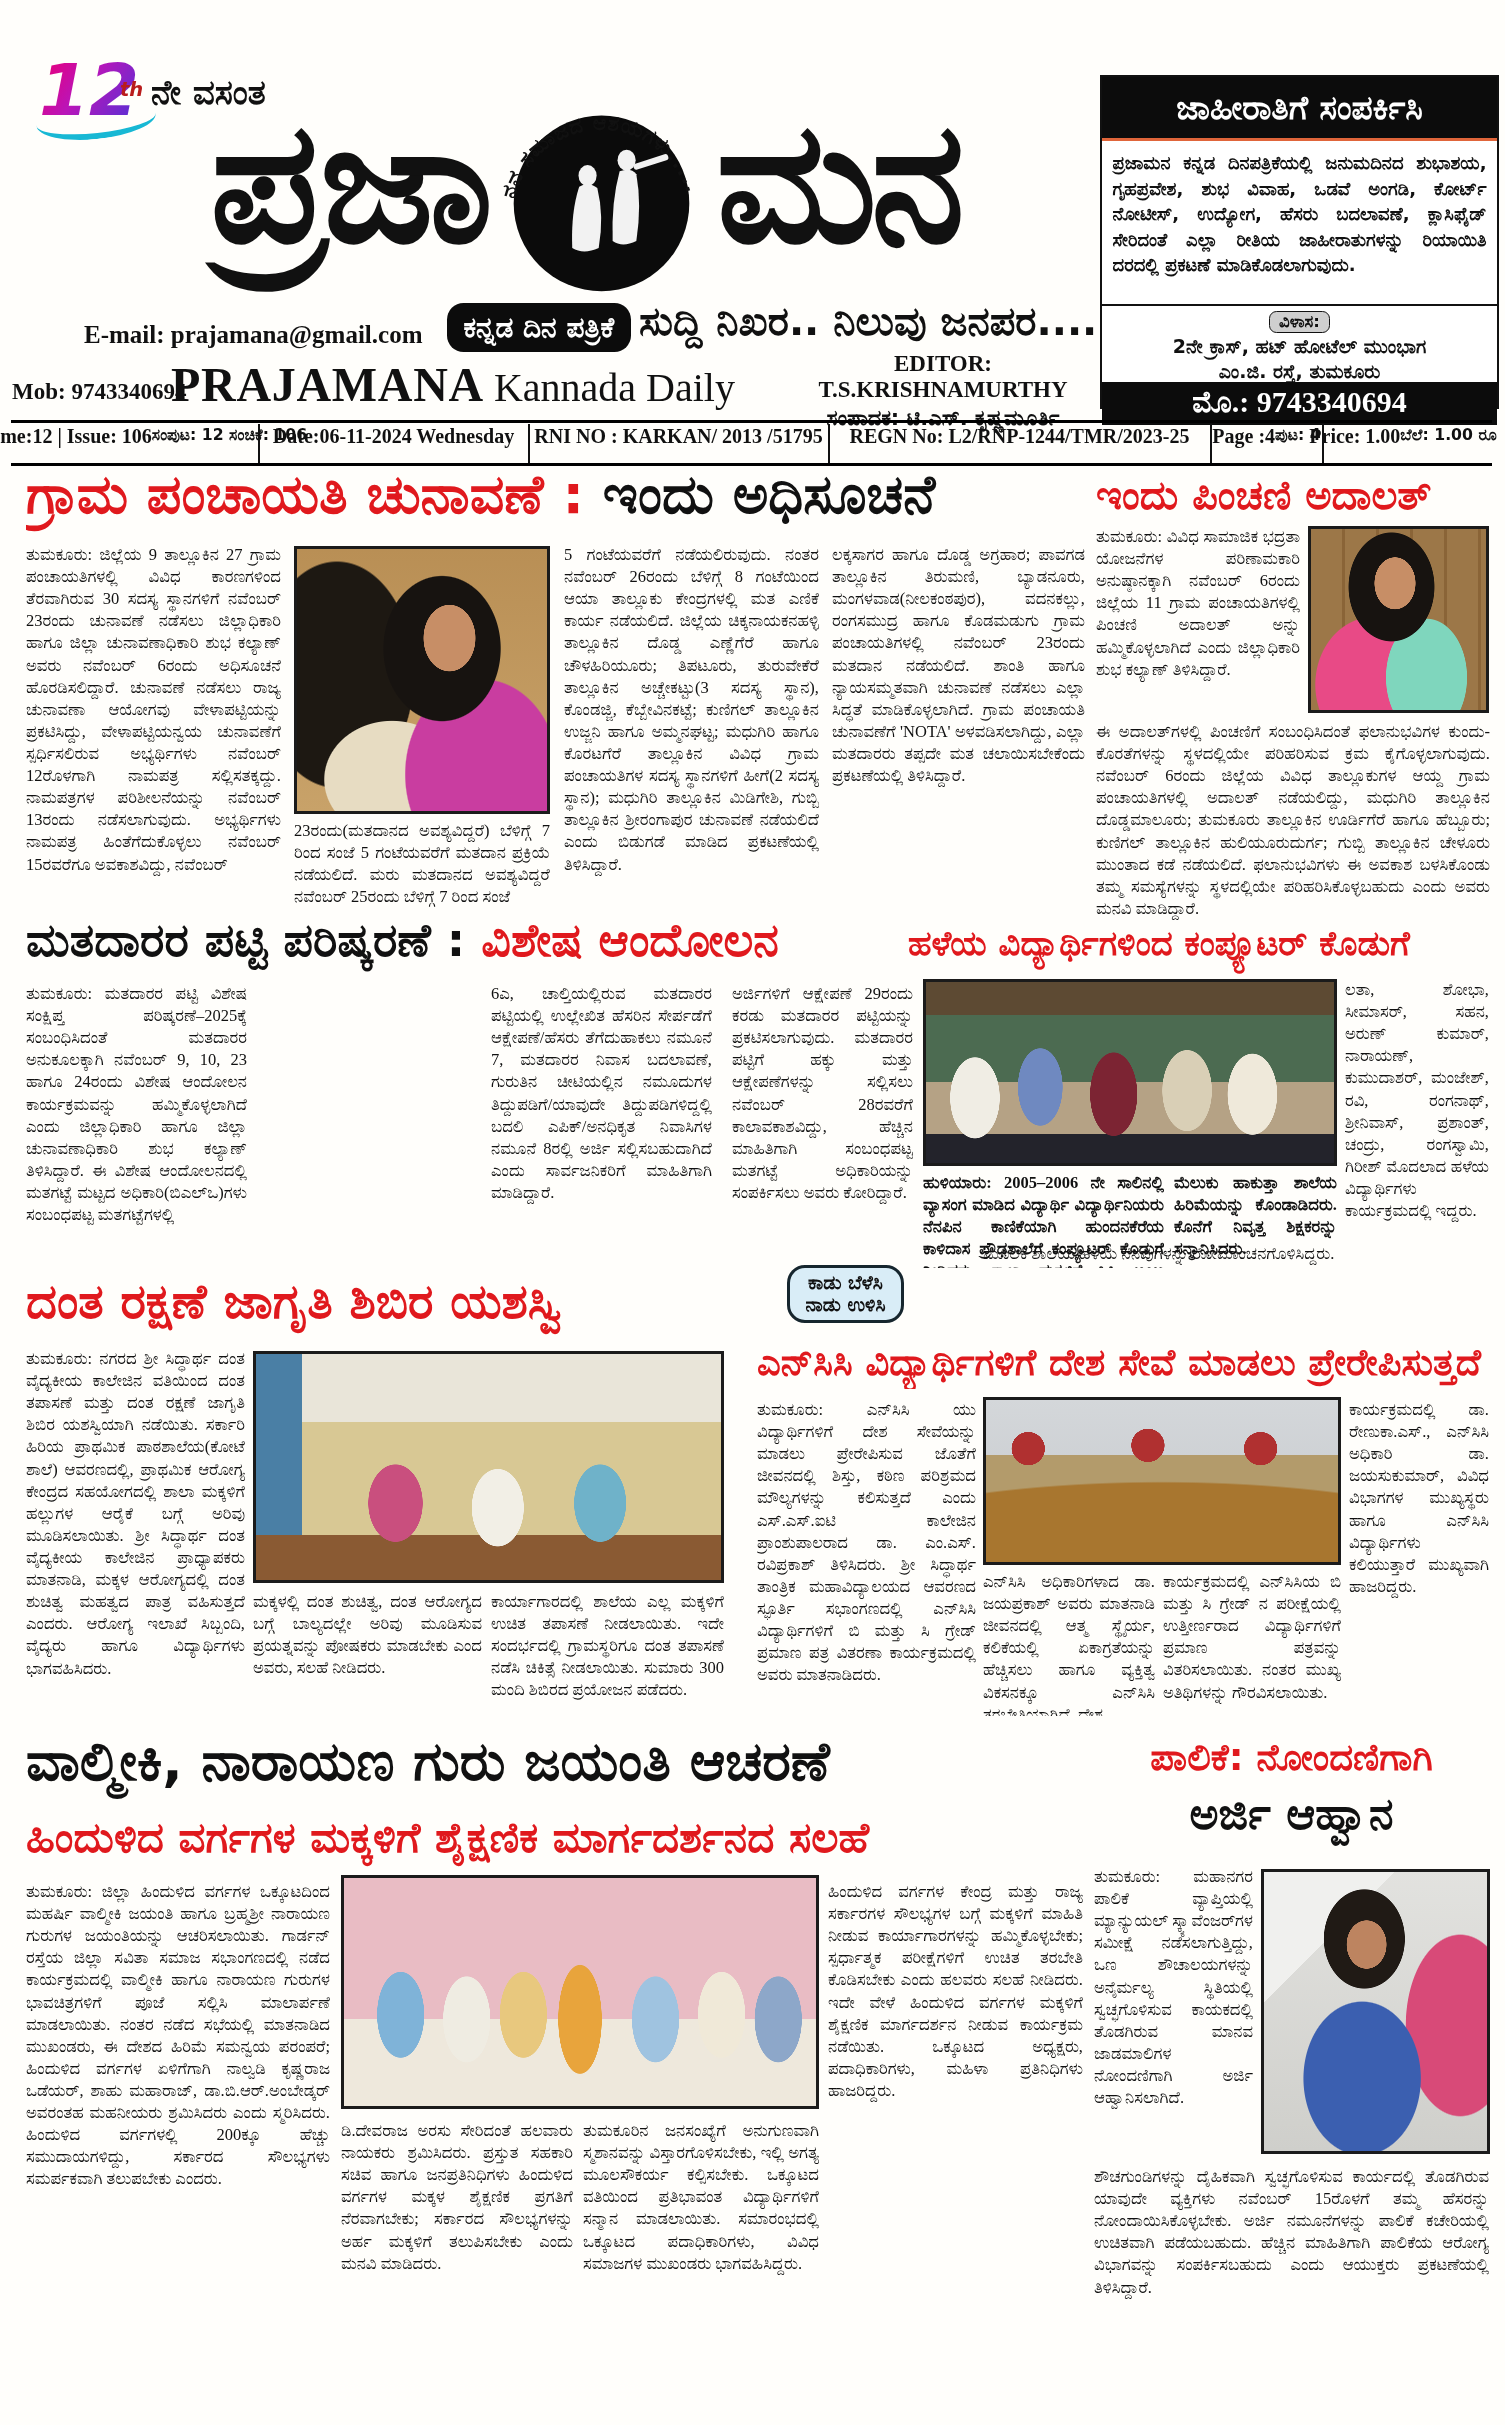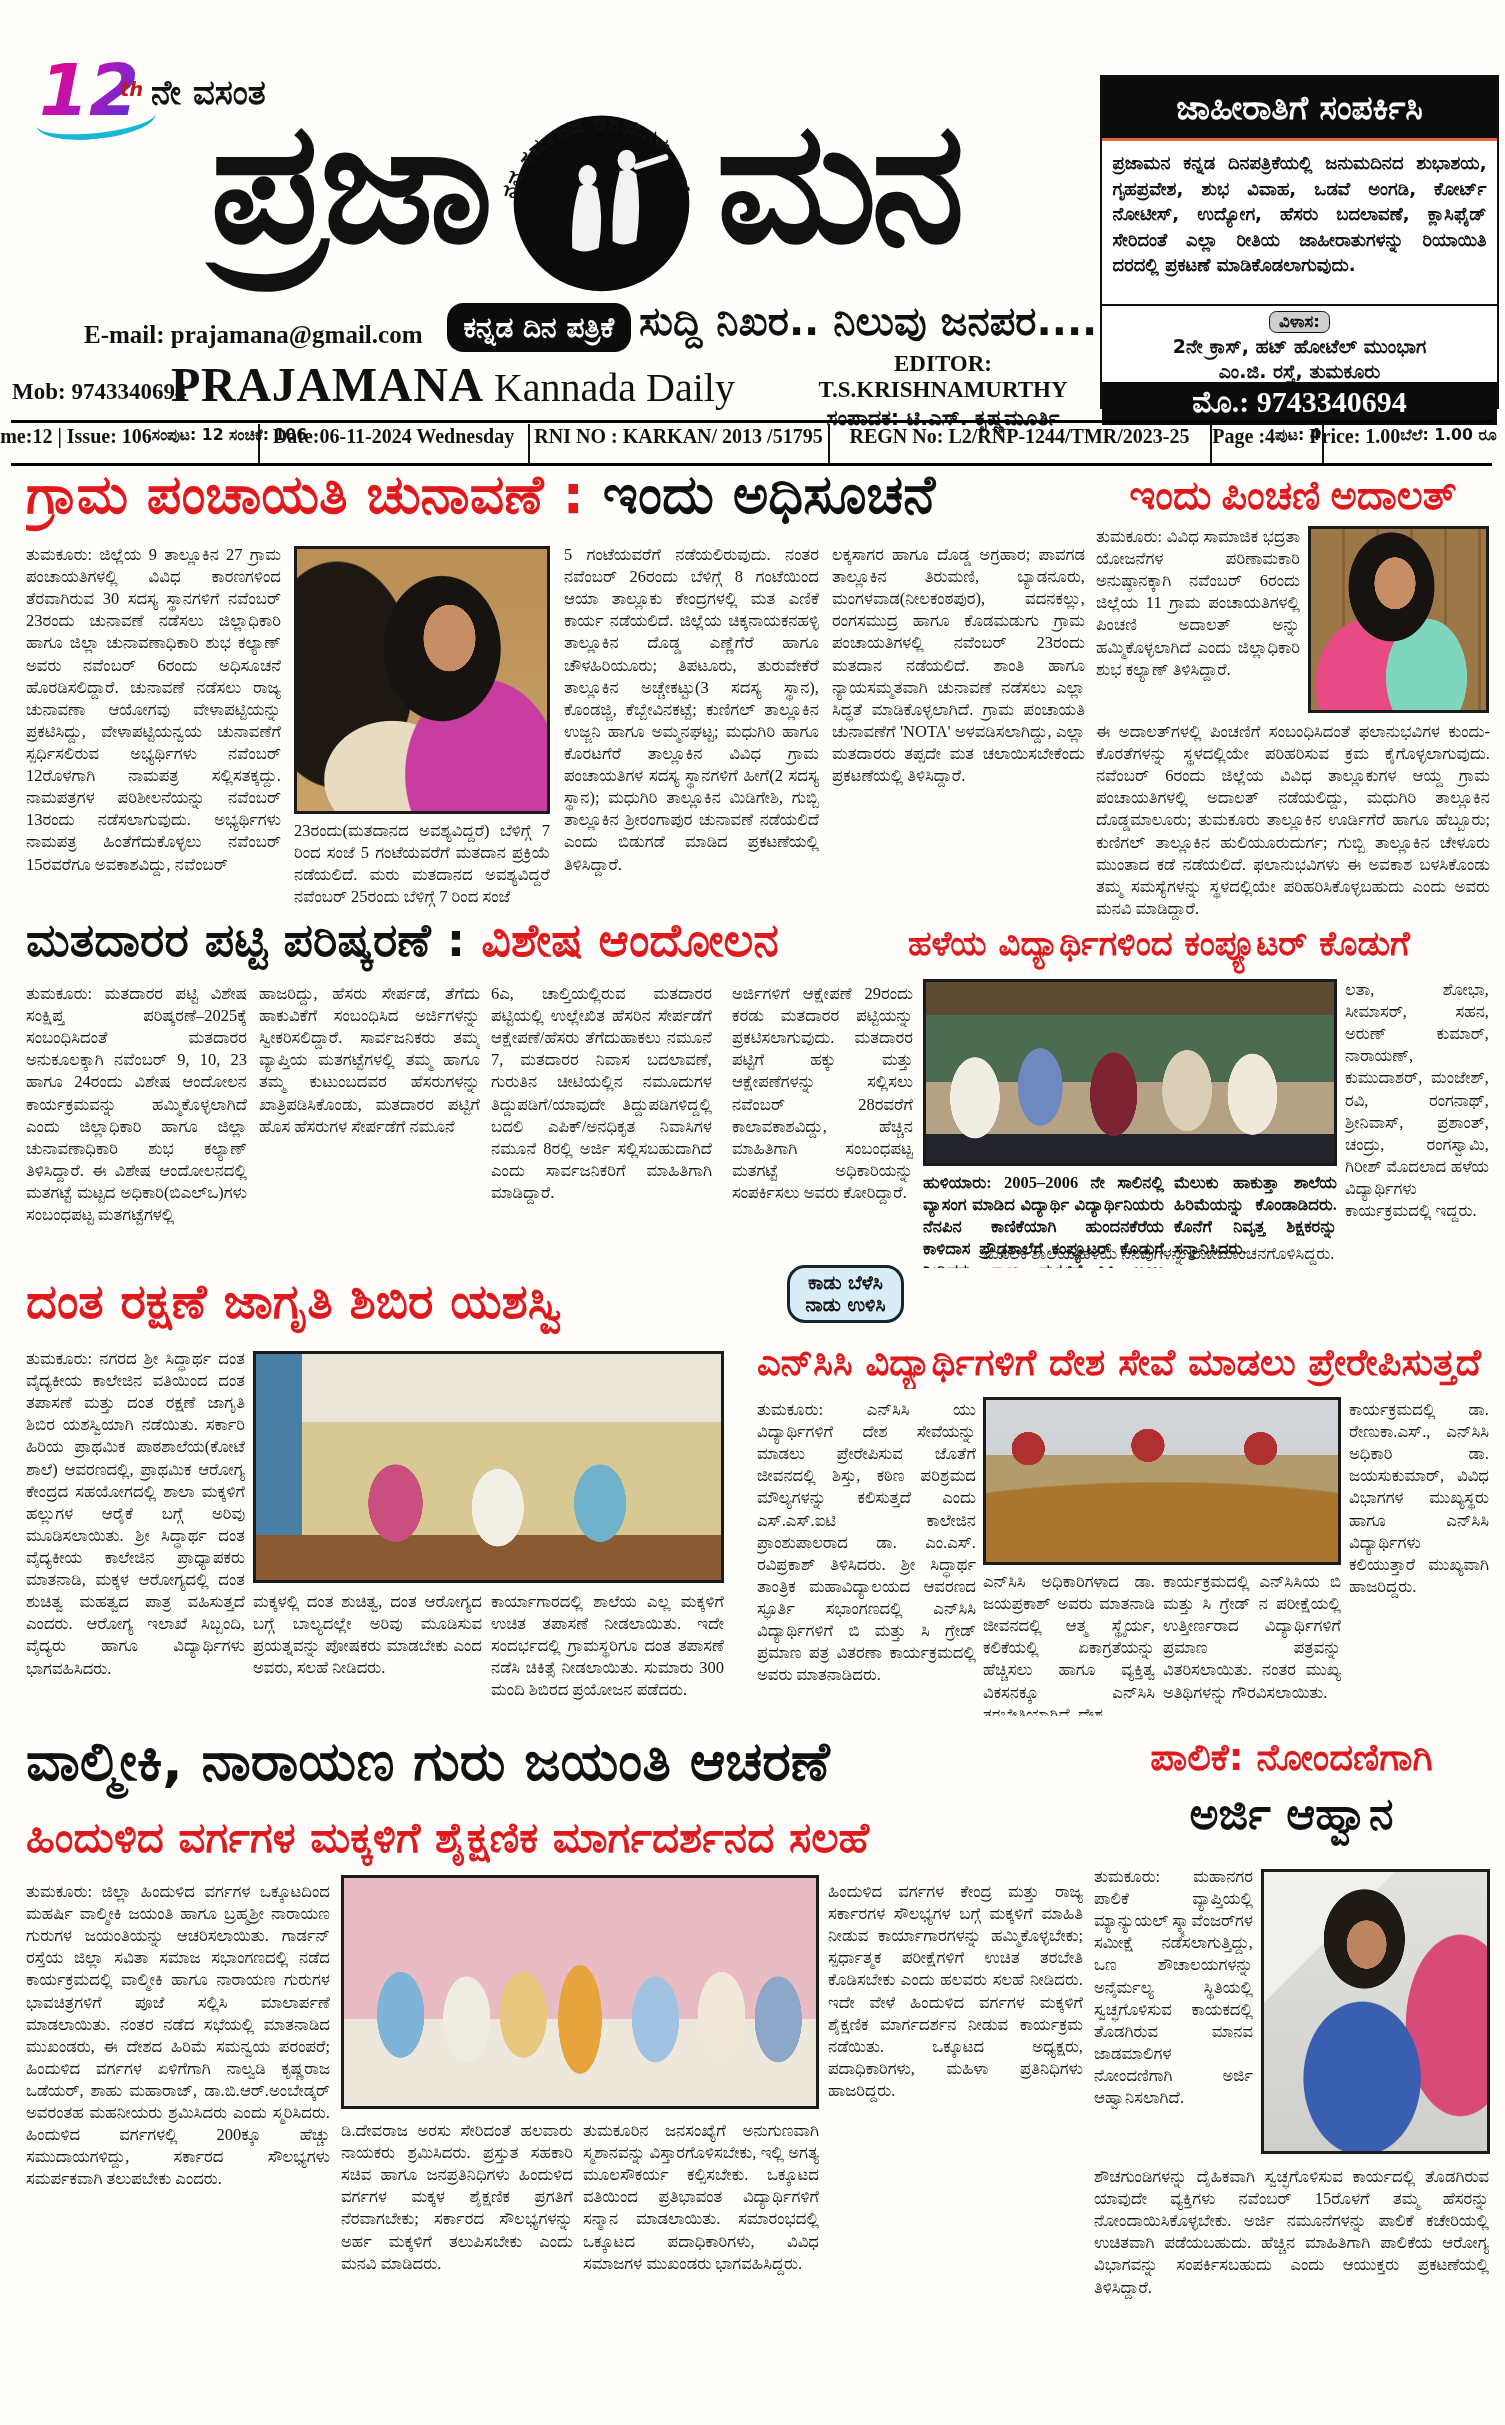--- a/index.html
+++ b/index.html
@@ -202,32 +202,31 @@
 
   <div class="hl" style="left:26px;top:466px;width:1061px;height:72px;font-size:54px;">
     <span class="red">ಗ್ರಾಮ ಪಂಚಾಯತಿ ಚುನಾವಣೆ :</span><span> ಇಂದು ಅಧಿಸೂಚನೆ</span>
   </div>
   <div class="col" style="left:26px;top:544px;width:255px;height:369px;">ತುಮಕೂರು: ಜಿಲ್ಲೆಯ 9 ತಾಲ್ಲೂಕಿನ 27 ಗ್ರಾಮ ಪಂಚಾಯತಿಗಳಲ್ಲಿ ವಿವಿಧ ಕಾರಣಗಳಿಂದ ತೆರವಾಗಿರುವ 30 ಸದಸ್ಯ ಸ್ಥಾನಗಳಿಗೆ ನವೆಂಬರ್ 23ರಂದು ಚುನಾವಣೆ ನಡೆಸಲು ಜಿಲ್ಲಾಧಿಕಾರಿ ಹಾಗೂ ಜಿಲ್ಲಾ ಚುನಾವಣಾಧಿಕಾರಿ ಶುಭ ಕಲ್ಯಾಣ್ ಅವರು ನವೆಂಬರ್ 6ರಂದು ಅಧಿಸೂಚನೆ ಹೊರಡಿಸಲಿದ್ದಾರೆ. ಚುನಾವಣೆ ನಡೆಸಲು ರಾಜ್ಯ ಚುನಾವಣಾ ಆಯೋಗವು ವೇಳಾಪಟ್ಟಿಯನ್ನು ಪ್ರಕಟಿಸಿದ್ದು, ವೇಳಾಪಟ್ಟಿಯನ್ವಯ ಚುನಾವಣೆಗೆ ಸ್ಪರ್ಧಿಸಲಿರುವ ಅಭ್ಯರ್ಥಿಗಳು ನವೆಂಬರ್ 12ರೊಳಗಾಗಿ ನಾಮಪತ್ರ ಸಲ್ಲಿಸತಕ್ಕದ್ದು. ನಾಮಪತ್ರಗಳ ಪರಿಶೀಲನೆಯನ್ನು ನವೆಂಬರ್ 13ರಂದು ನಡೆಸಲಾಗುವುದು. ಅಭ್ಯರ್ಥಿಗಳು ನಾಮಪತ್ರ ಹಿಂತೆಗೆದುಕೊಳ್ಳಲು ನವೆಂಬರ್ 15ರವರೆಗೂ ಅವಕಾಶವಿದ್ದು, ನವೆಂಬರ್</div>
   <div class="photo ph-press" style="left:294px;top:546px;width:256px;height:268px;"></div>
   <div class="col" style="left:294px;top:820px;width:256px;height:93px;">23ರಂದು(ಮತದಾನದ ಅವಶ್ಯವಿದ್ದರೆ) ಬೆಳಿಗ್ಗೆ 7 ರಿಂದ ಸಂಜೆ 5 ಗಂಟೆಯವರೆಗೆ ಮತದಾನ ಪ್ರಕ್ರಿಯೆ ನಡೆಯಲಿದೆ. ಮರು ಮತದಾನದ ಅವಶ್ಯವಿದ್ದರೆ ನವೆಂಬರ್ 25ರಂದು ಬೆಳಿಗ್ಗೆ 7 ರಿಂದ ಸಂಜೆ</div>
   <div class="col" style="left:564px;top:544px;width:255px;height:369px;">5 ಗಂಟೆಯವರೆಗೆ ನಡೆಯಲಿರುವುದು. ನಂತರ ನವೆಂಬರ್ 26ರಂದು ಬೆಳಿಗ್ಗೆ 8 ಗಂಟೆಯಿಂದ ಆಯಾ ತಾಲ್ಲೂಕು ಕೇಂದ್ರಗಳಲ್ಲಿ ಮತ ಎಣಿಕೆ ಕಾರ್ಯ ನಡೆಯಲಿದೆ. ಜಿಲ್ಲೆಯ ಚಿಕ್ಕನಾಯಕನಹಳ್ಳಿ ತಾಲ್ಲೂಕಿನ ದೊಡ್ಡ ಎಣ್ಣೆಗೆರೆ ಹಾಗೂ ಚೌಳಹಿರಿಯೂರು; ತಿಪಟೂರು, ತುರುವೇಕೆರೆ ತಾಲ್ಲೂಕಿನ ಅಚ್ಚೇಕಟ್ಟು(3 ಸದಸ್ಯ ಸ್ಥಾನ), ಕೊಂಡಜ್ಜಿ, ಕೆಬ್ಬೇವಿನಕಟ್ಟೆ; ಕುಣಿಗಲ್ ತಾಲ್ಲೂಕಿನ ಉಜ್ಜನಿ ಹಾಗೂ ಅಮ್ಮನಘಟ್ಟ; ಮಧುಗಿರಿ ಹಾಗೂ ಕೊರಟಗೆರೆ ತಾಲ್ಲೂಕಿನ ವಿವಿಧ ಗ್ರಾಮ ಪಂಚಾಯತಿಗಳ ಸದಸ್ಯ ಸ್ಥಾನಗಳಿಗೆ ಹೀಗೆ(2 ಸದಸ್ಯ ಸ್ಥಾನ); ಮಧುಗಿರಿ ತಾಲ್ಲೂಕಿನ ಮಿಡಿಗೇಶಿ, ಗುಬ್ಬಿ ತಾಲ್ಲೂಕಿನ ಶ್ರೀರಂಗಾಪುರ ಚುನಾವಣೆ ನಡೆಯಲಿದೆ ಎಂದು ಬಿಡುಗಡೆ ಮಾಡಿದ ಪ್ರಕಟಣೆಯಲ್ಲಿ ತಿಳಿಸಿದ್ದಾರೆ.</div>
   <div class="col" style="left:832px;top:544px;width:253px;height:369px;">ಲಕ್ಕಸಾಗರ ಹಾಗೂ ದೊಡ್ಡ ಅಗ್ರಹಾರ; ಪಾವಗಡ ತಾಲ್ಲೂಕಿನ ತಿರುಮಣಿ, ಬ್ಯಾಡನೂರು, ಮಂಗಳವಾಡ(ನೀಲಕಂಠಪುರ), ವದನಕಲ್ಲು, ರಂಗಸಮುದ್ರ ಹಾಗೂ ಕೊಡಮಡುಗು ಗ್ರಾಮ ಪಂಚಾಯತಿಗಳಲ್ಲಿ ನವೆಂಬರ್ 23ರಂದು ಮತದಾನ ನಡೆಯಲಿದೆ. ಶಾಂತಿ ಹಾಗೂ ನ್ಯಾಯಸಮ್ಮತವಾಗಿ ಚುನಾವಣೆ ನಡೆಸಲು ಎಲ್ಲಾ ಸಿದ್ಧತೆ ಮಾಡಿಕೊಳ್ಳಲಾಗಿದೆ. ಗ್ರಾಮ ಪಂಚಾಯತಿ ಚುನಾವಣೆಗೆ 'NOTA' ಅಳವಡಿಸಲಾಗಿದ್ದು, ಎಲ್ಲಾ ಮತದಾರರು ತಪ್ಪದೇ ಮತ ಚಲಾಯಿಸಬೇಕೆಂದು ಪ್ರಕಟಣೆಯಲ್ಲಿ ತಿಳಿಸಿದ್ದಾರೆ.</div>
 
-  <div class="hl red" style="left:1096px;top:474px;width:394px;height:48px;font-size:40px;text-align:center;font-family:Liberation Serif, serif;">ಇಂದು ಪಿಂಚಣಿ ಅದಾಲತ್</div>
+  <div class="hl red" style="left:1096px;top:474px;width:394px;height:48px;font-size:40px;">ಇಂದು ಪಿಂಚಣಿ ಅದಾಲತ್</div>
   <div class="col" style="left:1096px;top:526px;width:204px;height:187px;">ತುಮಕೂರು: ವಿವಿಧ ಸಾಮಾಜಿಕ ಭದ್ರತಾ ಯೋಜನೆಗಳ ಪರಿಣಾಮಕಾರಿ ಅನುಷ್ಠಾನಕ್ಕಾಗಿ ನವೆಂಬರ್ 6ರಂದು ಜಿಲ್ಲೆಯ 11 ಗ್ರಾಮ ಪಂಚಾಯತಿಗಳಲ್ಲಿ ಪಿಂಚಣಿ ಅದಾಲತ್ ಅನ್ನು ಹಮ್ಮಿಕೊಳ್ಳಲಾಗಿದೆ ಎಂದು ಜಿಲ್ಲಾಧಿಕಾರಿ ಶುಭ ಕಲ್ಯಾಣ್ ತಿಳಿಸಿದ್ದಾರೆ.</div>
   <div class="photo ph-pension" style="left:1308px;top:526px;width:181px;height:187px;"></div>
   <div class="col" style="left:1096px;top:721px;width:394px;height:243px;">ಈ ಅದಾಲತ್‌ಗಳಲ್ಲಿ ಪಿಂಚಣಿಗೆ ಸಂಬಂಧಿಸಿದಂತೆ ಫಲಾನುಭವಿಗಳ ಕುಂದು-ಕೊರತೆಗಳನ್ನು ಸ್ಥಳದಲ್ಲಿಯೇ ಪರಿಹರಿಸುವ ಕ್ರಮ ಕೈಗೊಳ್ಳಲಾಗುವುದು. ನವೆಂಬರ್ 6ರಂದು ಜಿಲ್ಲೆಯ ವಿವಿಧ ತಾಲ್ಲೂಕುಗಳ ಆಯ್ದ ಗ್ರಾಮ ಪಂಚಾಯತಿಗಳಲ್ಲಿ ಅದಾಲತ್ ನಡೆಯಲಿದ್ದು, ಮಧುಗಿರಿ ತಾಲ್ಲೂಕಿನ ದೊಡ್ಡಮಾಲೂರು; ತುಮಕೂರು ತಾಲ್ಲೂಕಿನ ಊರ್ಡಿಗೆರೆ ಹಾಗೂ ಹೆಬ್ಬೂರು; ಕುಣಿಗಲ್ ತಾಲ್ಲೂಕಿನ ಹುಲಿಯೂರುದುರ್ಗ; ಗುಬ್ಬಿ ತಾಲ್ಲೂಕಿನ ಚೇಳೂರು ಮುಂತಾದ ಕಡೆ ನಡೆಯಲಿದೆ. ಫಲಾನುಭವಿಗಳು ಈ ಅವಕಾಶ ಬಳಸಿಕೊಂಡು ತಮ್ಮ ಸಮಸ್ಯೆಗಳನ್ನು ಸ್ಥಳದಲ್ಲಿಯೇ ಪರಿಹರಿಸಿಕೊಳ್ಳಬಹುದು ಎಂದು ಅವರು ಮನವಿ ಮಾಡಿದ್ದಾರೆ.</div>
 
   <div class="hl" style="left:26px;top:916px;width:873px;height:63px;font-size:46px;">
     <span>ಮತದಾರರ ಪಟ್ಟಿ ಪರಿಷ್ಕರಣೆ : </span><span class="red">ವಿಶೇಷ ಆಂದೋಲನ</span>
   </div>
   <div class="hl red" style="left:908px;top:925px;width:581px;height:51px;font-size:34px;">ಹಳೆಯ ವಿದ್ಯಾರ್ಥಿಗಳಿಂದ ಕಂಪ್ಯೂಟರ್ ಕೊಡುಗೆ</div>
 
   <div class="col" style="left:26px;top:983px;width:221px;height:285px;">ತುಮಕೂರು: ಮತದಾರರ ಪಟ್ಟಿ ವಿಶೇಷ ಸಂಕ್ಷಿಪ್ತ ಪರಿಷ್ಕರಣೆ–2025ಕ್ಕೆ ಸಂಬಂಧಿಸಿದಂತೆ ಮತದಾರರ ಅನುಕೂಲಕ್ಕಾಗಿ ನವೆಂಬರ್ 9, 10, 23 ಹಾಗೂ 24ರಂದು ವಿಶೇಷ ಆಂದೋಲನ ಕಾರ್ಯಕ್ರಮವನ್ನು ಹಮ್ಮಿಕೊಳ್ಳಲಾಗಿದೆ ಎಂದು ಜಿಲ್ಲಾಧಿಕಾರಿ ಹಾಗೂ ಜಿಲ್ಲಾ ಚುನಾವಣಾಧಿಕಾರಿ ಶುಭ ಕಲ್ಯಾಣ್ ತಿಳಿಸಿದ್ದಾರೆ. ಈ ವಿಶೇಷ ಆಂದೋಲನದಲ್ಲಿ ಮತಗಟ್ಟೆ ಮಟ್ಟದ ಅಧಿಕಾರಿ(ಬಿಎಲ್‌ಒ)ಗಳು ಸಂಬಂಧಪಟ್ಟ ಮತಗಟ್ಟೆಗಳಲ್ಲಿ</div>
-  <div class="col" style="left:259px;top:983px;width:221px;height:285px;">ಹಾಜರಿದ್ದು, ಹೆಸರು ಸೇರ್ಪಡೆ, ತೆಗೆದು ಹಾಕುವಿಕೆಗೆ ಸಂಬಂಧಿಸಿದ ಅರ್ಜಿಗಳನ್ನು ಸ್ವೀಕರಿಸಲಿದ್ದಾರೆ. ಸಾರ್ವಜನಿಕರು ತಮ್ಮ ವ್ಯಾಪ್ತಿಯ ಮತಗಟ್ಟೆಗಳಲ್ಲಿ ತಮ್ಮ ಹಾಗೂ ತಮ್ಮ ಕುಟುಂಬದವರ ಹೆಸರುಗಳನ್ನು ಖಾತ್ರಿಪಡಿಸಿಕೊಂಡು, ಮತದಾರರ ಪಟ್ಟಿಗೆ ಹೊಸ ಹೆಸರುಗಳ ಸೇರ್ಪಡೆಗೆ ನಮೂನೆ</div>
   <div class="col" style="left:491px;top:983px;width:221px;height:285px;">6ಎ, ಚಾಲ್ತಿಯಲ್ಲಿರುವ ಮತದಾರರ ಪಟ್ಟಿಯಲ್ಲಿ ಉಲ್ಲೇಖಿತ ಹೆಸರಿನ ಸೇರ್ಪಡೆಗೆ ಆಕ್ಷೇಪಣೆ/ಹೆಸರು ತೆಗೆದುಹಾಕಲು ನಮೂನೆ 7, ಮತದಾರರ ನಿವಾಸ ಬದಲಾವಣೆ, ಗುರುತಿನ ಚೀಟಿಯಲ್ಲಿನ ನಮೂದುಗಳ ತಿದ್ದುಪಡಿಗೆ/ಯಾವುದೇ ತಿದ್ದುಪಡಿಗಳಿದ್ದಲ್ಲಿ ಬದಲಿ ಎಪಿಕ್/ಅನಧಿಕೃತ ನಿವಾಸಿಗಳ ನಮೂನೆ 8ರಲ್ಲಿ ಅರ್ಜಿ ಸಲ್ಲಿಸಬಹುದಾಗಿದೆ ಎಂದು ಸಾರ್ವಜನಿಕರಿಗೆ ಮಾಹಿತಿಗಾಗಿ ಮಾಡಿದ್ದಾರೆ.</div>
   <div class="col" style="left:732px;top:983px;width:181px;height:285px;">ಅರ್ಜಿಗಳಿಗೆ ಆಕ್ಷೇಪಣೆ 29ರಂದು ಕರಡು ಮತದಾರರ ಪಟ್ಟಿಯನ್ನು ಪ್ರಕಟಿಸಲಾಗುವುದು. ಮತದಾರರ ಪಟ್ಟಿಗೆ ಹಕ್ಕು ಮತ್ತು ಆಕ್ಷೇಪಣೆಗಳನ್ನು ಸಲ್ಲಿಸಲು ನವೆಂಬರ್ 28ರವರೆಗೆ ಕಾಲಾವಕಾಶವಿದ್ದು, ಹೆಚ್ಚಿನ ಮಾಹಿತಿಗಾಗಿ ಸಂಬಂಧಪಟ್ಟ ಮತಗಟ್ಟೆ ಅಧಿಕಾರಿಯನ್ನು ಸಂಪರ್ಕಿಸಲು ಅವರು ಕೋರಿದ್ದಾರೆ.</div>
 
   <div class="photo ph-comp" style="left:923px;top:979px;width:414px;height:187px;"></div>
   <div class="col capcol" style="left:923px;top:1172px;width:241px;height:96px;">ಹುಳಿಯಾರು: 2005–2006 ನೇ ಸಾಲಿನಲ್ಲಿ ವ್ಯಾಸಂಗ ಮಾಡಿದ ವಿದ್ಯಾರ್ಥಿ ವಿದ್ಯಾರ್ಥಿನಿಯರು ನೆನಪಿನ ಕಾಣಿಕೆಯಾಗಿ ಹುಂದನಕೆರೆಯ ಕಾಳಿದಾಸ ಪ್ರೌಢಶಾಲೆಗೆ ಕಂಪ್ಯೂಟರ್ ಕೊಡುಗೆ ನೀಡಿದರು. ಶಾಲಾ ಮಕ್ಕಳಿಗೆ ಸಿಹಿ ಊಟ ಹಾಕಿಸುವ ಮೂಲಕ ಶಾಲೆಯ ಹಳೆಯ ನೆನಪುಗಳನ್ನು ಹಂಚಿಕೊಂಡರು.</div>
   <div class="col capcol" style="left:1174px;top:1172px;width:163px;height:96px;">ಮೆಲುಕು ಹಾಕುತ್ತಾ ಶಾಲೆಯ ಹಿರಿಮೆಯನ್ನು ಕೊಂಡಾಡಿದರು. ಕೊನೆಗೆ ನಿವೃತ್ತ ಶಿಕ್ಷಕರನ್ನು ಸನ್ಮಾನಿಸಿದರು.</div>
   <div class="col" style="left:1345px;top:979px;width:144px;height:289px;">ಲತಾ, ಶೋಭಾ, ಸೀಮಾಸರ್, ಸಹನ, ಅರುಣ್ ಕುಮಾರ್, ನಾರಾಯಣ್, ಕುಮುದಾಶರ್, ಮಂಜೇಶ್, ರವಿ, ರಂಗನಾಥ್, ಶ್ರೀನಿವಾಸ್, ಪ್ರಶಾಂತ್, ಚಂದ್ರು, ರಂಗಸ್ವಾಮಿ, ಗಿರೀಶ್ ಮೊದಲಾದ ಹಳೆಯ ವಿದ್ಯಾರ್ಥಿಗಳು ಕಾರ್ಯಕ್ರಮದಲ್ಲಿ ಇದ್ದರು.</div>
   <div class="col" style="left:983px;top:1243px;width:506px;height:42px;">ಮೂಲಕ ಶಾಲೆಯ ಹಳೆಯ ನೆನಪುಗಳನ್ನು ರೋಮಾಂಚನಗೊಳಿಸಿದ್ದರು.</div>
 
   <div class="hl red" style="left:26px;top:1276px;width:716px;height:63px;font-size:48px;">ದಂತ ರಕ್ಷಣೆ ಜಾಗೃತಿ ಶಿಬಿರ ಯಶಸ್ವಿ</div>

